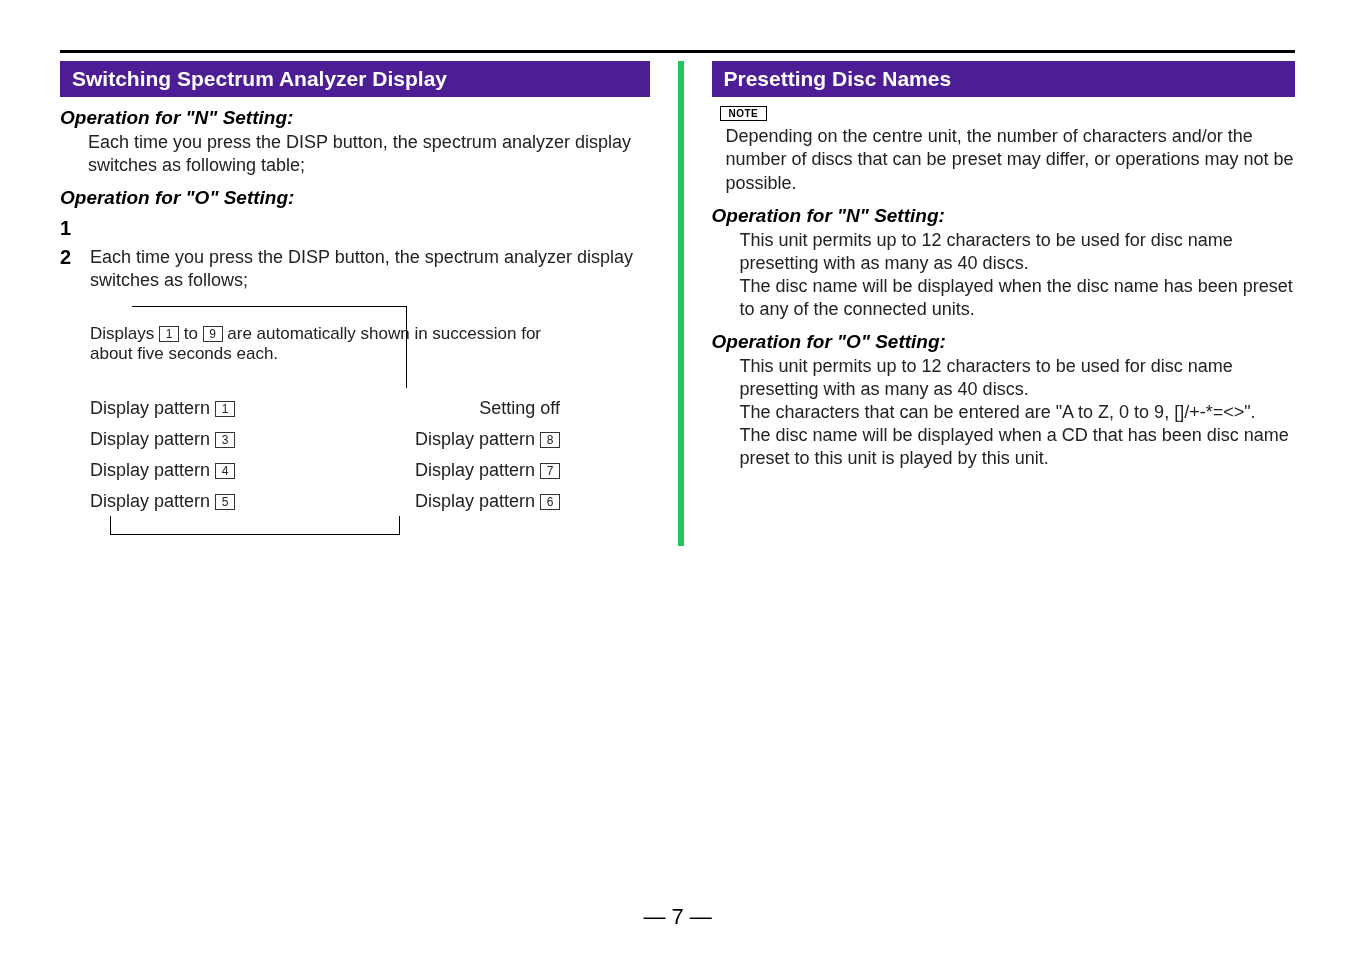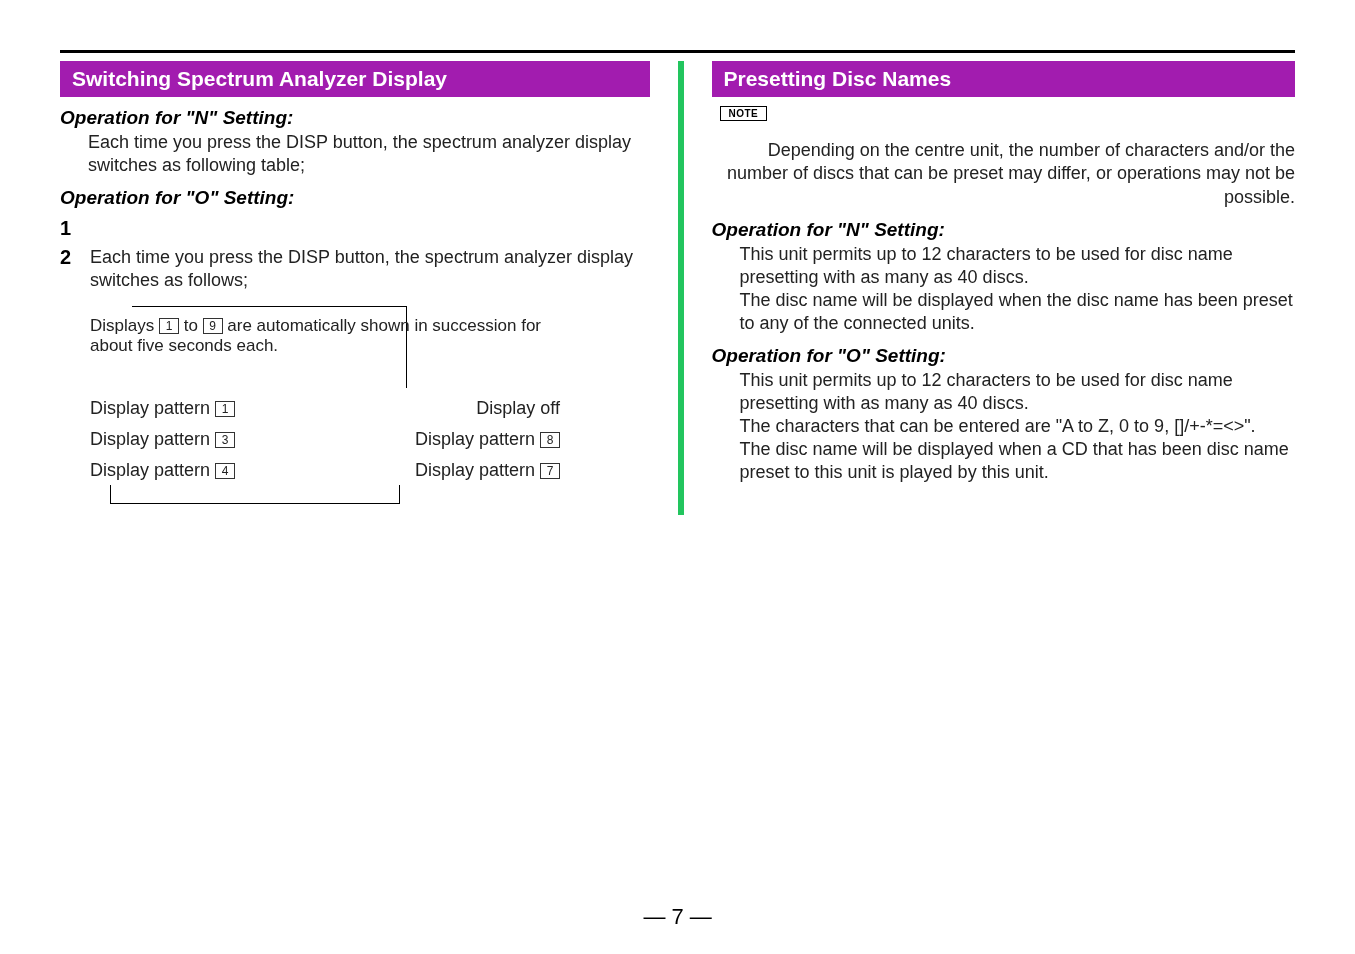--- a/index.html
+++ b/index.html
@@ -29,21 +29,21 @@
     box-sizing: border-box;
   }
   .col-left {
     padding-right: 28px;
   }
   .col-right {
     padding-left: 28px;
     border-left: 6px solid #22c55e;
   }
   .section-bar {
-    background: #a21caf;
+    background: #4c1d95;
     color: #fff;
     font-weight: 700;
     font-size: 21px;
     padding: 6px 12px;
     margin-bottom: 6px;
     font-family: Arial, Helvetica, sans-serif;
   }
   .bold-lead {
     font-weight: 700;
     font-size: 19px;
@@ -87,23 +87,22 @@
     display: inline-block;
     padding: 1px 8px;
     font-weight: 700;
     font-size: 10px;
     letter-spacing: 0.5px;
     margin: 2px 0 4px 8px;
   }
   .note-text {
     font-size: 18px;
     line-height: 1.3;
-    margin: 14px 0 8px 14px;
-    color: #222;
-    text-align: right;
+    margin: 0 0 8px 14px;
+    color: #222;
   }
 
   .num-box {
     display: inline-block;
     border: 1px solid #333;
     font-size: 12px;
     line-height: 14px;
     min-width: 14px;
     text-align: center;
     padding: 0 2px;
@@ -122,21 +121,21 @@
   }
   .flow-intro-wrap {
     position: relative;
     margin-bottom: 6px;
     height: 78px;
   }
   .flow-intro {
     font-size: 17px;
     line-height: 1.18;
     position: absolute;
-    top: 6px;
+    top: 14px;
     left: 0;
   }
   .top-arrow-box {
     position: absolute;
     top: -4px;
     left: 42px;
     width: 275px;
     height: 82px;
     border-top: 1px solid #000;
     border-right: 1px solid #000;
@@ -224,21 +223,21 @@
           <div class="flow-intro">
             <span>Displays </span><span class="num-box">1</span><span> to </span><span class="num-box">9</span><span> are automatically shown in succession for about five seconds each.</span>
           </div>
         </div>
 
         <div class="flow-row">
           <div class="flow-cell">
             <span>Display pattern </span><span class="num-box">1</span>
           </div>
           <div class="flow-cell">
-            <span>Display off</span>
+            <span>Setting off</span>
           </div>
         </div>
 
 
         <div class="flow-row">
           <div class="flow-cell">
             <span>Display pattern </span><span class="num-box">3</span>
           </div>
           <div class="flow-cell">
             <span>Display pattern </span><span class="num-box">8</span>
@@ -247,20 +246,28 @@
 
         <div class="flow-row">
           <div class="flow-cell">
             <span>Display pattern </span><span class="num-box">4</span>
           </div>
           <div class="flow-cell">
             <span>Display pattern </span><span class="num-box">7</span>
           </div>
         </div>
 
+        <div class="flow-row">
+          <div class="flow-cell">
+            <span>Display pattern </span><span class="num-box">5</span>
+          </div>
+          <div class="flow-cell">
+            <span>Display pattern </span><span class="num-box">6</span>
+          </div>
+        </div>
 
         <div class="loop-bottom">
           <div class="vleft"></div>
           <div class="hline"></div>
           <div class="vright"></div>
         </div>
       </div>
 
     </div>
 

